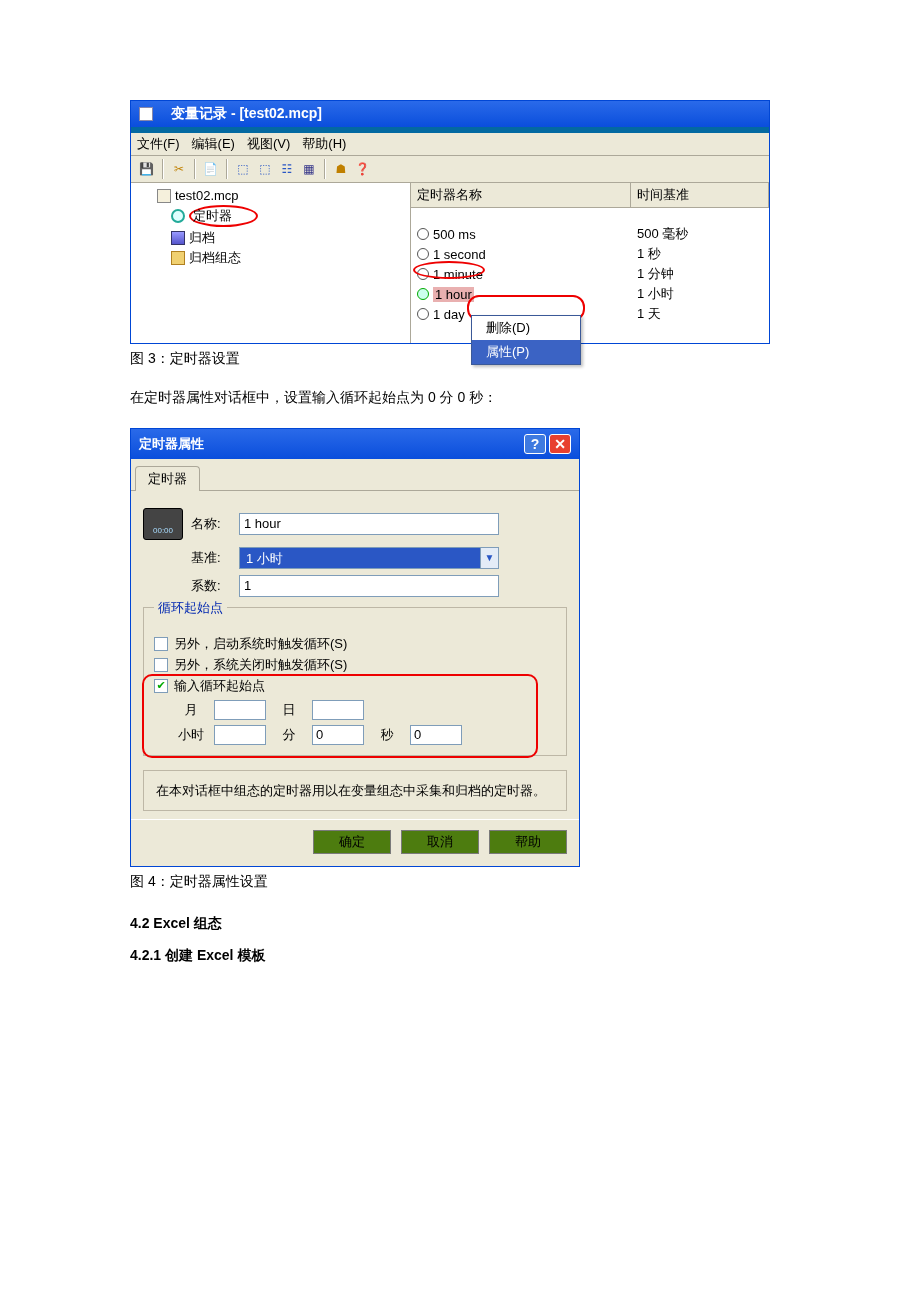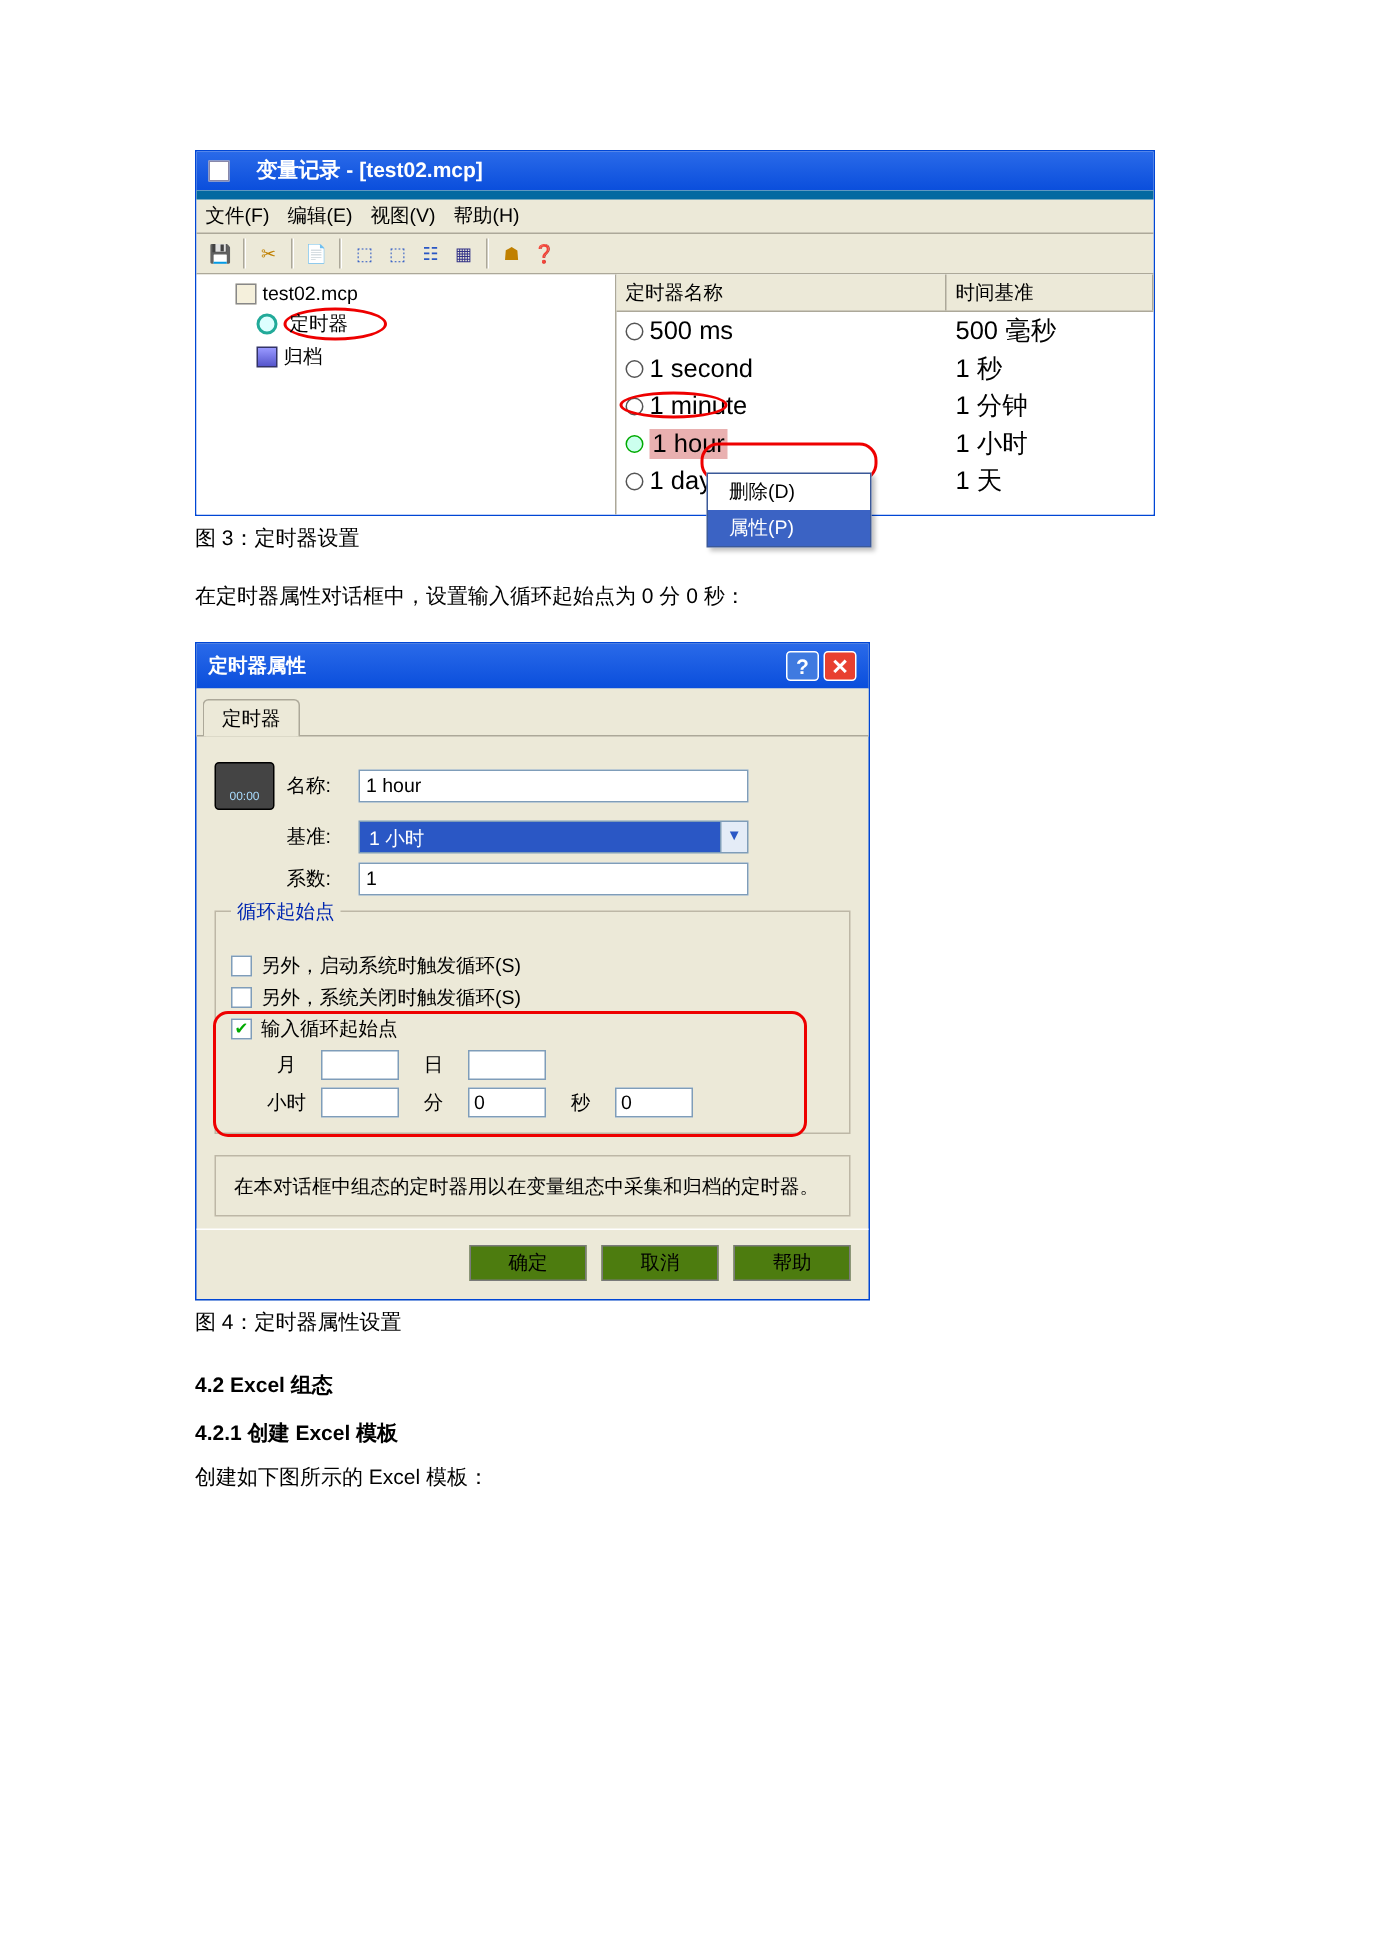--- a/index.html
+++ b/index.html
@@ -80,21 +80,21 @@
   .listpane { flex:1; position:relative;}
   .listhdr {
     display:flex;
     font-size:13px;
     background:#ece9d8;
     border-bottom:1px solid #aca899;
   }
   .listhdr > div { padding:3px 6px; border-right:1px solid #aca899;}
   .col-name { width:220px;}
   .col-base { flex:1;}
-  .list-rows { font-size:17px;}
+  .list-rows { font-size:13px;margin-top:16px;}
   .list-row { display:flex;}
   .list-row .c1 { width:220px; padding:1px 6px; display:flex; align-items:center; gap:4px;}
   .list-row .c2 { flex:1; padding:1px 6px;}
   .sel-row .c1 span.lbl { background:#e9b0b0; color:#000; padding:0 2px;}
   .ico-tmr { width:12px;height:12px;border:1px solid #555;border-radius:50%;position:relative;background:#fff;display:inline-block;}
   .ico-tmr.sel { border-color:#0a0; background:#cfe;}
   .red-oval {
     position:absolute;
     border:2px solid #e00;
     border-radius:50%;
@@ -270,20 +270,24 @@
           <span>test02.mcp</span>
         </div>
         <div class="tree-row tree-indent2">
           <span class="ico-clock"></span>
           <span class="red-ring"><span>定时器</span></span>
         </div>
         <div class="tree-row tree-indent2">
           <span class="ico-arch"></span>
           <span>归档</span>
         </div>
+        <div class="tree-row tree-indent2">
+          <span class="ico-fold"></span>
+          <span>归档组态</span>
+        </div>
       </div>
       <div class="listpane">
         <div class="listhdr">
           <div class="col-name">定时器名称</div>
           <div class="col-base">时间基准</div>
         </div>
         <div class="list-rows">
           <div class="list-row">
             <div class="c1">
                 <span class="ico-tmr"></span>
@@ -405,15 +409,14 @@
       <div class="dlg-btn">确定</div>
       <div class="dlg-btn">取消</div>
       <div class="dlg-btn">帮助</div>
     </div>
   </div>
 
   <div class="caption">图 4：定时器属性设置</div>
 
   <div class="sect-head">4.2 Excel 组态</div>
   <div class="sect-head" style="margin-top:14px;">4.2.1  创建 Excel 模板</div>
-  <div class="bodytext" style="margin-top:2px;">创建如下图所示的 Excel 模板：</div>
 
 </div>
 
 </body></html>

